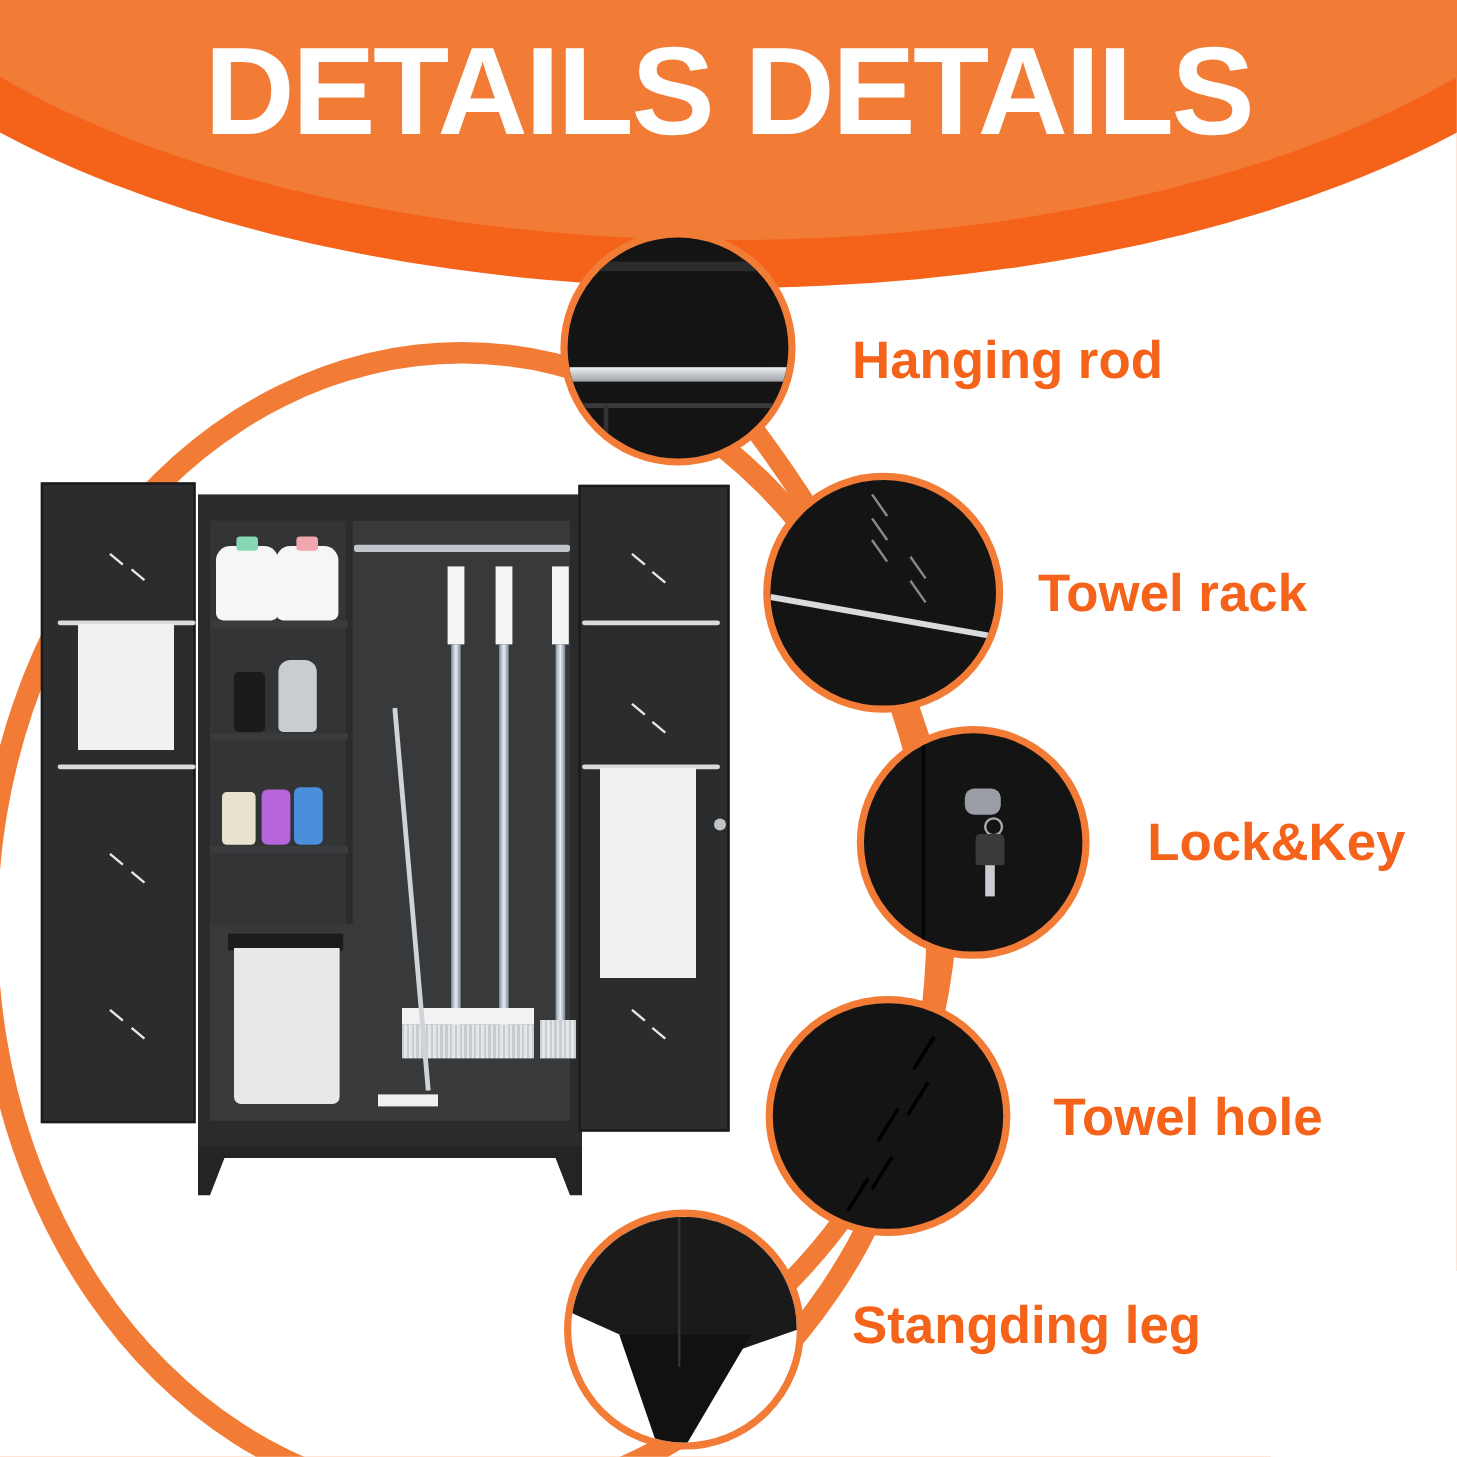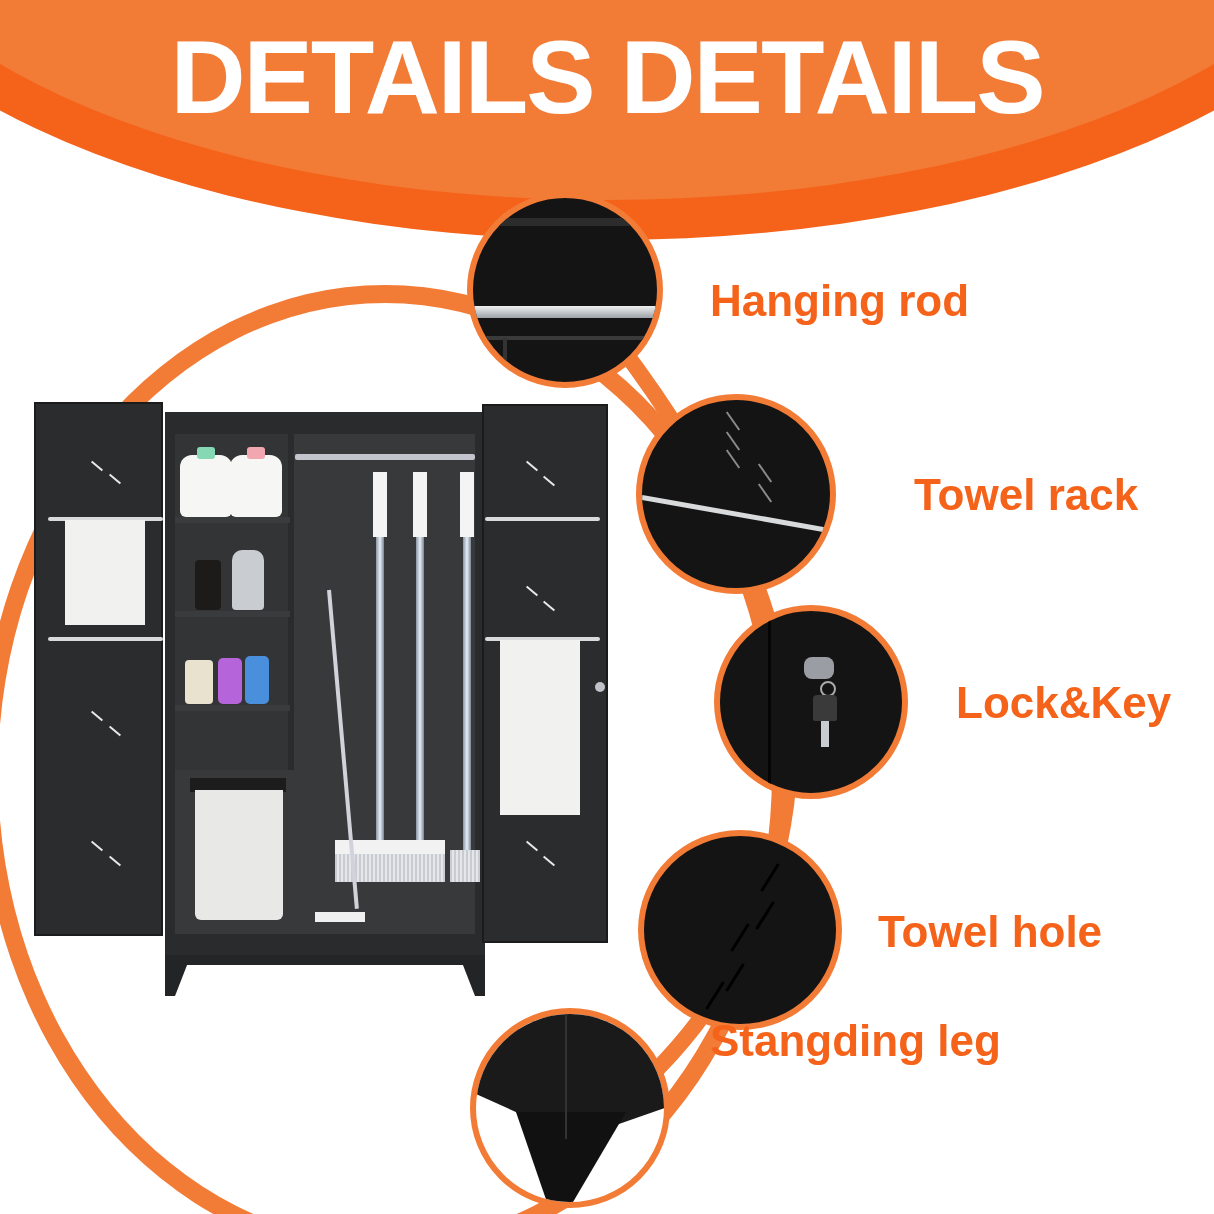--- a/index.html
+++ b/index.html
@@ -118,21 +118,21 @@
 <div class="abs label" style="left:710px;top:276px;">Hanging rod</div>
 
 <div class="abs detail" style="left:636px;top:394px;width:200px;height:200px;">
   <div class="abs" style="left:0;top:95px;width:190px;height:5px;background:#d8dadc;transform:rotate(10deg);transform-origin:left;"></div>
   <div class="abs vent" style="left:80px;top:20px;width:22px;transform:rotate(55deg);background:#8a8a8a;"></div>
   <div class="abs vent" style="left:80px;top:40px;width:22px;transform:rotate(55deg);background:#8a8a8a;"></div>
   <div class="abs vent" style="left:80px;top:58px;width:22px;transform:rotate(55deg);background:#8a8a8a;"></div>
   <div class="abs vent" style="left:112px;top:72px;width:22px;transform:rotate(55deg);background:#8a8a8a;"></div>
   <div class="abs vent" style="left:112px;top:92px;width:22px;transform:rotate(55deg);background:#8a8a8a;"></div>
 </div>
-<div class="abs label" style="left:914px;top:470px;">Towel rack</div>
+<div class="abs label" style="left:865px;top:470px;">Towel rack</div>
 
 <div class="abs detail" style="left:714px;top:605px;width:194px;height:194px;">
   <div class="abs" style="left:48px;top:0;width:3px;height:194px;background:#050505;"></div>
   <div class="abs" style="left:84px;top:46px;width:30px;height:22px;border-radius:8px;background:#9a9ea4;"></div>
   <div class="abs" style="left:100px;top:70px;width:12px;height:12px;border-radius:50%;border:2px solid #aaa;"></div>
   <div class="abs" style="left:93px;top:84px;width:24px;height:26px;background:#3a3a3a;border-radius:4px 4px 2px 2px;"></div>
   <div class="abs" style="left:101px;top:110px;width:8px;height:26px;background:#c9ccd0;"></div>
 </div>
 <div class="abs label" style="left:956px;top:678px;">Lock&amp;Key</div>
 
@@ -145,13 +145,13 @@
 </div>
 <div class="abs label" style="left:878px;top:907px;">Towel hole</div>
 
 <div class="abs detail" style="left:470px;top:1008px;width:200px;height:200px;background:#ffffff;">
   <svg width="200" height="200" style="position:absolute;left:0;top:0">
     <polygon points="0,0 200,0 200,90 100,125 0,80" fill="#1a1a1a"></polygon>
     <polygon points="40,98 150,98 90,200 75,200" fill="#111111"></polygon>
     <line x1="90" y1="0" x2="90" y2="125" stroke="#333" stroke-width="2"></line>
   </svg>
 </div>
-<div class="abs label" style="left:710px;top:1016px;">Stangding leg</div>
+<div class="abs label" style="left:710px;top:1080px;">Stangding leg</div>
 
 </body></html>

